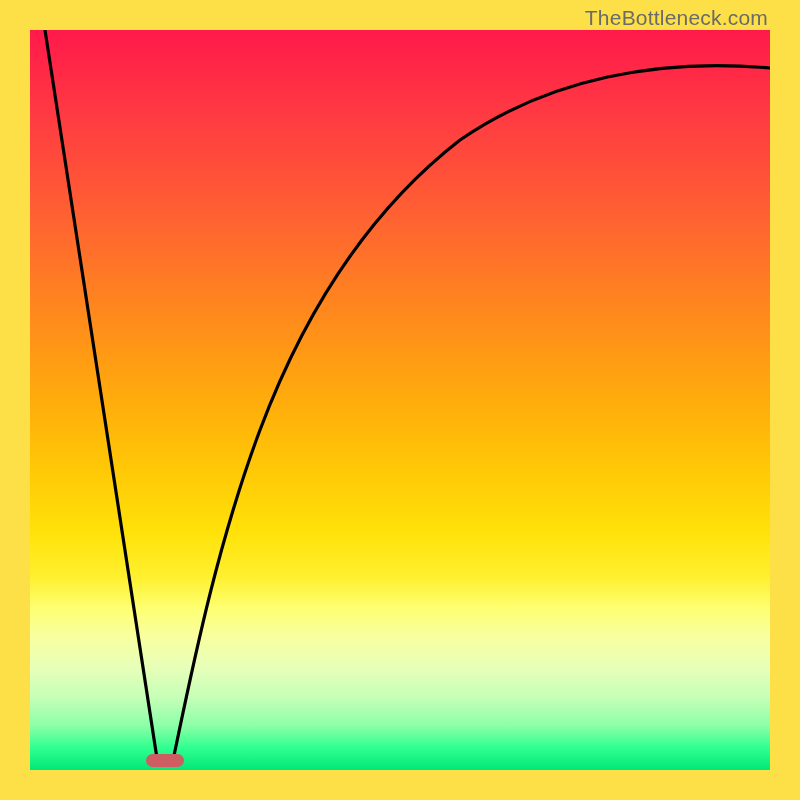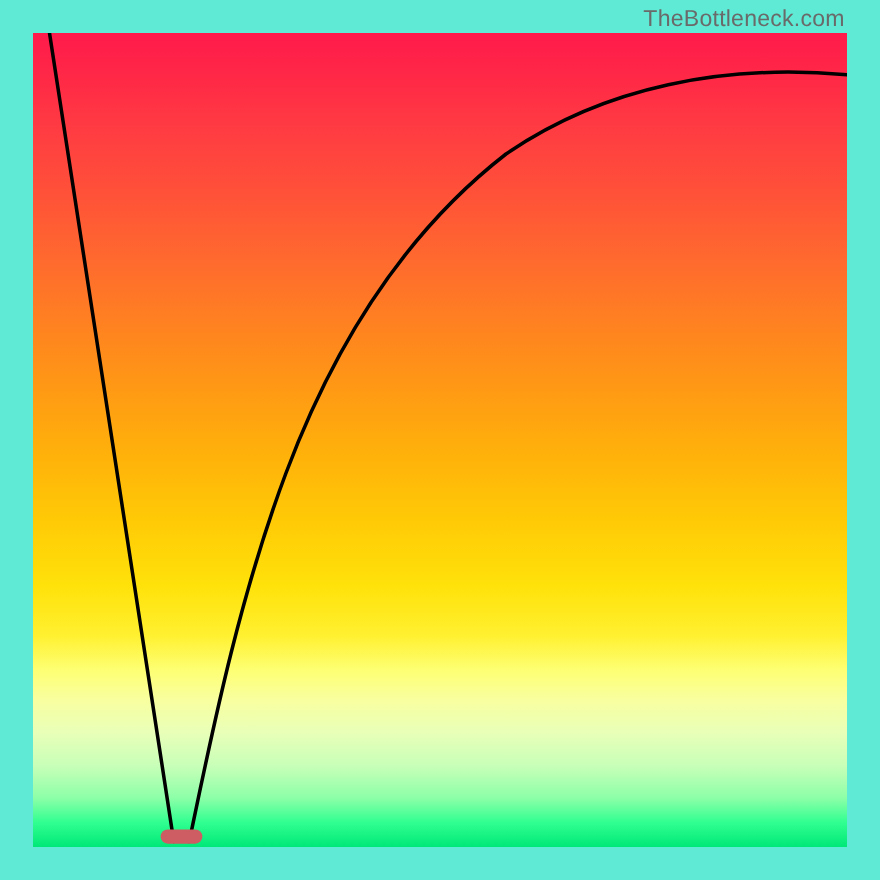--- a/index.html
+++ b/index.html
@@ -8,21 +8,21 @@
     width: 800px;
     height: 800px;
     overflow: hidden;
     background: #000;
     font-family: Arial, Helvetica, sans-serif;
   }
   .chart-container {
     position: relative;
     width: 800px;
     height: 800px;
-    background: #5eead4;
+    background: #fde047;
   }
   .plot-area {
     position: absolute;
     left: 30px;
     top: 30px;
     width: 740px;
     height: 740px;
     background: linear-gradient(to bottom,
       #ff1a4b 0%,
       #ff2a46 6%,

